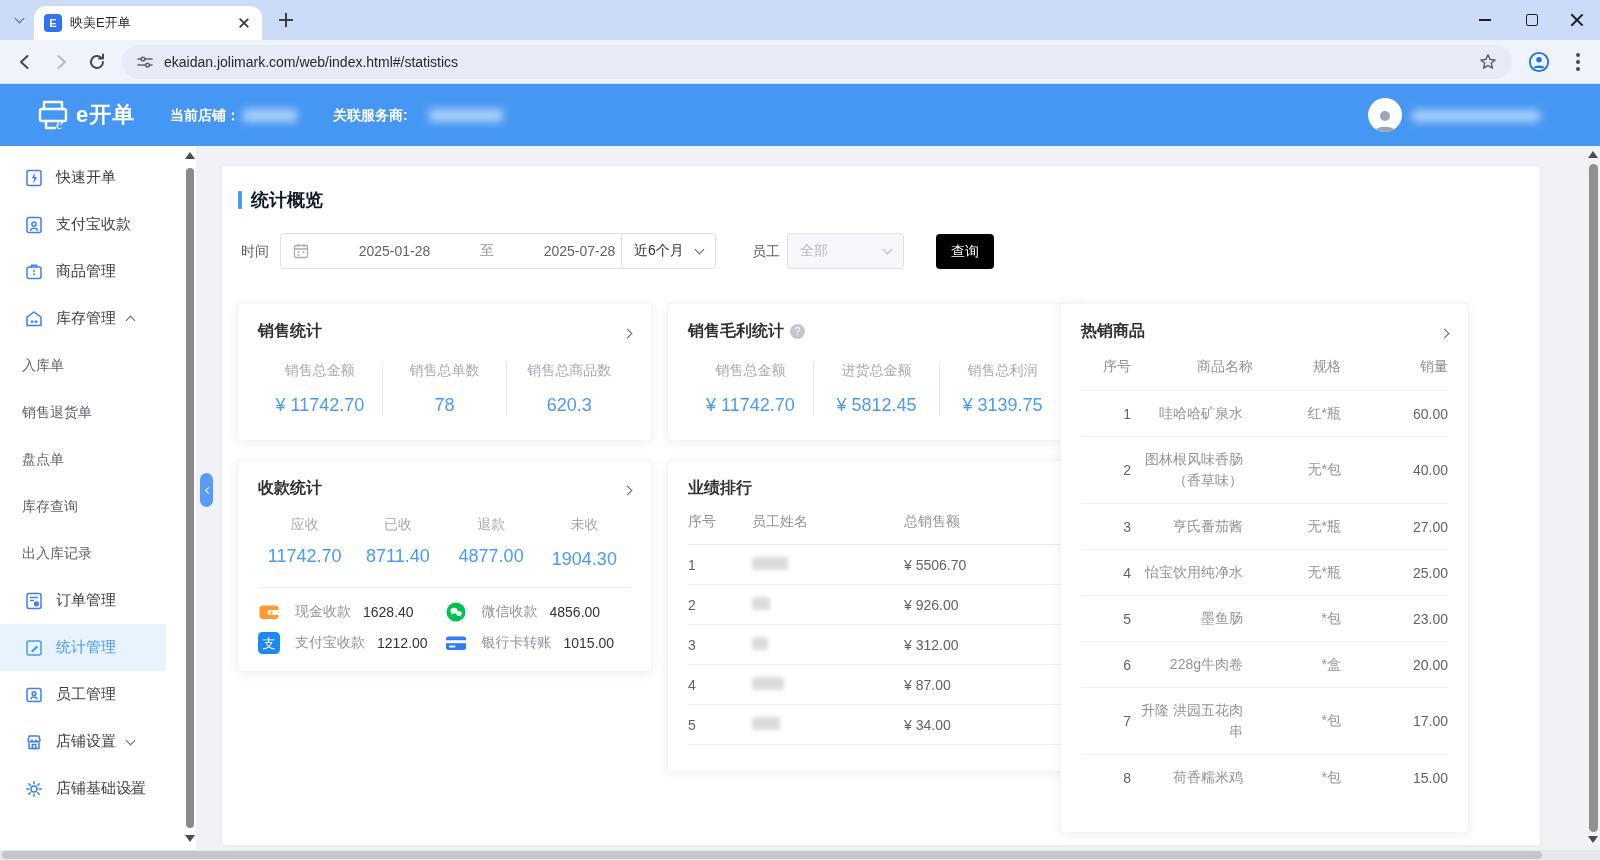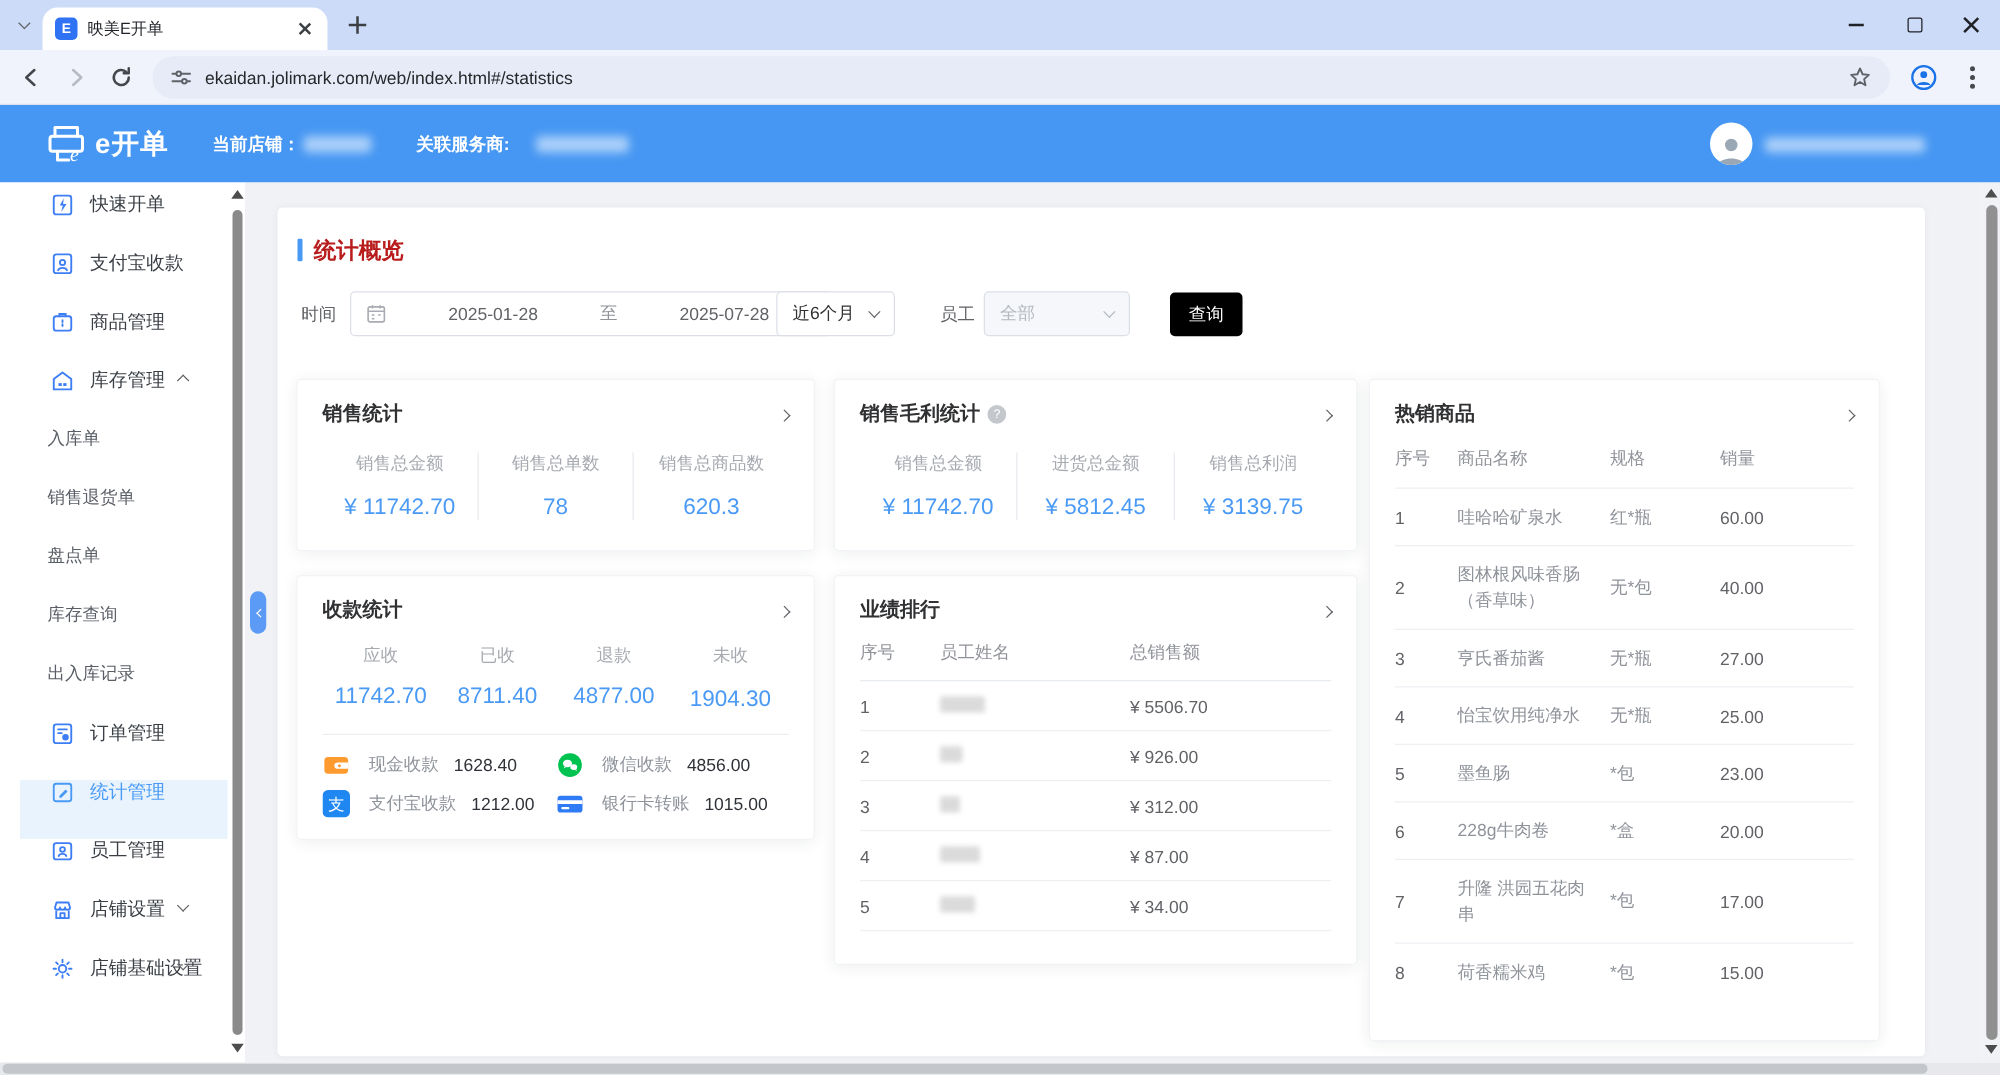--- a/index.html
+++ b/index.html
@@ -35,21 +35,21 @@
   .app-header { position:absolute; left:0; top:84px; width:1600px; height:62px; background:#4697f3; color:#fff; }
   .logo { position:absolute; left:34px; top:13px; }
   .app-name { position:absolute; left:76px; top:16px; font-size:22px; font-weight:bold; letter-spacing:1px; }
   .hd-label { position:absolute; top:23px; font-size:14px; font-weight:bold; }
   .blur-chip { position:absolute; background:rgba(255,255,255,.55); filter:blur(4px); border-radius:3px; }
   .avatar { position:absolute; left:1368px; top:14px; width:34px; height:34px; border-radius:50%; background:#fff; display:flex; align-items:flex-end; justify-content:center; overflow:hidden; }
 
   
   .main-bg { position:absolute; left:196px; top:146px; width:1390px; height:704px; background:#f0f2f5; }
   .sidebar { position:absolute; left:0; top:146px; width:196px; height:704px; background:#fff; padding-top:8px; }
-  .side-item { height:47px; display:flex; padding-left:24px; font-size:15px; color:#3a3f45; position:relative; width:166px;margin-left:16px; }
+  .side-item { height:47px; display:flex; align-items:center; padding-left:24px; font-size:15px; color:#3a3f45; position:relative; width:166px; }
   .side-item .ic { width:20px; height:20px; margin-right:12px; flex:none; }
   .side-item.child { padding-left:22px; font-size:14px; color:#5a5e66; }
   .side-item.active { background:#e8f3fd; color:#4a9af5; }
   .side-chev { position:absolute; right:32px; }
   .chev { display:inline-block; width:7px; height:7px; border-right:1.6px solid #606266; border-bottom:1.6px solid #606266; }
   .chev.up { transform:rotate(-135deg); margin-top:4px; }
   .chev.down { transform:rotate(45deg); margin-bottom:3px; }
   .chev.right { transform:rotate(-45deg); }
   .chev.white { border-color:#fff; width:5px; height:5px; }
   .collapse-handle { position:absolute; left:200px; top:473px; width:13px; height:34px; background:#5b9bf5; border-radius:7px; display:flex; align-items:center; justify-content:center; }
@@ -65,21 +65,21 @@
   
   .v-scroll { position:absolute; left:1586px; top:146px; width:14px; height:704px; background:#f0f2f5; }
   .v-thumb { position:absolute; left:3px; top:18px; width:9px; height:668px; background:#909090; border-radius:5px; }
   .h-scroll { position:absolute; left:0; top:850px; width:1600px; height:10px; background:#e6e8eb; }
   .h-thumb { position:absolute; left:2px; top:1px; width:1540px; height:8px; background:#c3c6cb; border-radius:4px; }
 
   
   .panel { position:absolute; left:222px; top:166px; width:1318px; height:679px; background:#fff; border-radius:4px; box-shadow:0 0 6px rgba(0,0,0,.05); }
   .panel-title { position:absolute; left:16px; top:22px; display:flex; align-items:center; }
   .tbar { width:4px; height:18px; background:#4a9af5; border-radius:1px; }
-  .ptext { margin-left:9px; font-size:18px; font-weight:bold; color:#b91c1c; }
+  .ptext { margin-left:9px; font-size:18px; font-weight:bold; color:#0f172a; }
 
   
   .f-label { position:absolute; top:77px; font-size:14px; color:#606266; }
   .date-input { position:absolute; left:58px; top:67px; width:386px; height:36px; border:1px solid #dcdfe6; border-radius:4px; background:#fff; display:flex; align-items:center; font-size:14px; color:#606266; }
   .date-val { flex:1; text-align:center; }
   .date-sep { color:#909399; flex:none; }
   .select { position:absolute; top:67px; height:36px; border:1px solid #dcdfe6; border-radius:4px; background:#fff; display:flex; align-items:center; justify-content:space-between; padding:0 12px; font-size:14px; color:#303133; }
   .select.disabled { background:#f5f7fa; color:#b4b8bf; }
   .btn-query { position:absolute; left:714px; top:68px; width:58px; height:35px; background:#000000; border:none; border-radius:4px; color:#fff; font-size:14px; font-family:inherit; }
 
@@ -482,21 +482,21 @@
       <span><span class="mask" style="width:32px;"></span></span>
       <span>¥ 87.00</span>
     </div>
     <div class="rk-row">
       <span>5</span>
       <span><span class="mask" style="width:28px;"></span></span>
       <span>¥ 34.00</span>
     </div>
   </div>
 
-  <div class="card" style="left:873px; top:137px; width:409px; height:530px; overflow:hidden;">
+  <div class="card" style="left:838px; top:137px; width:409px; height:530px; overflow:hidden;text-align:right;">
     <div class="card-head">
       <span class="card-title">热销商品</span>
       <span class="card-arrow"><span class="chev right"></span></span>
     </div>
     <div class="hp-head">
       <span>序号</span>
       <span>商品名称</span>
       <span>规格</span>
       <span>销量</span>
     </div>

